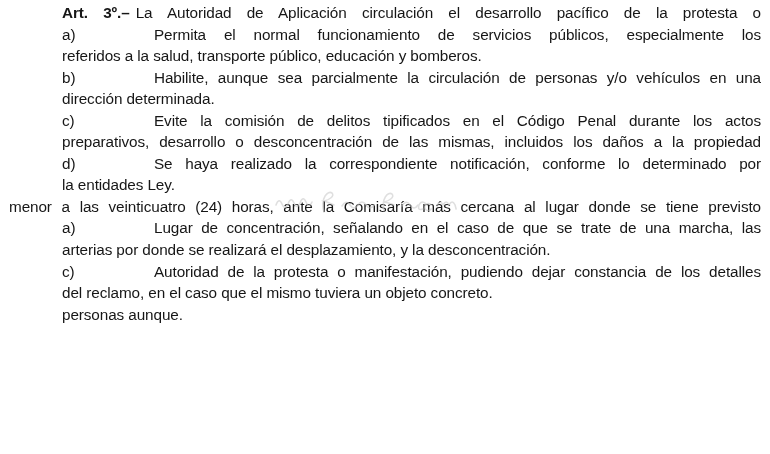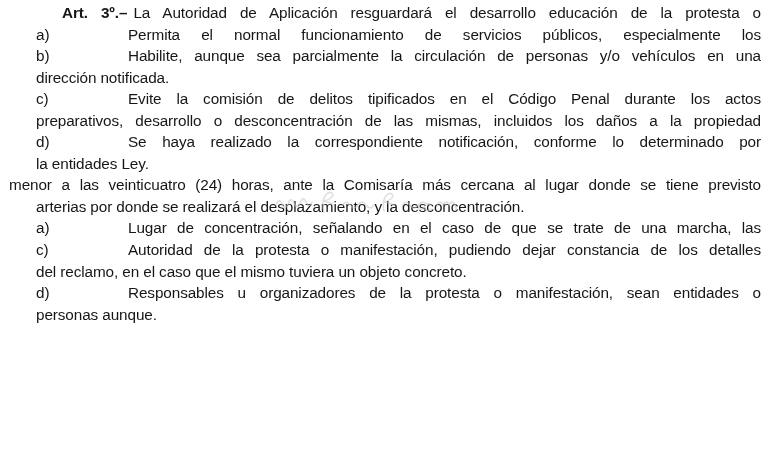--- a/index.html
+++ b/index.html
@@ -24,21 +24,21 @@
     height: 21.55px;
     line-height: 21.55px;
     overflow: hidden;
     white-space: normal;
   }
   .just {
     text-align: justify;
     text-align-last: justify;
   }
   .indent { text-indent: 53px; }
-  .item   { margin-left: 27px; }
+  .item   { margin-left: 53px; }
   .letter {
     display: inline-block;
     width: 92px;
     text-indent: 0;
   }
   .bold { font-weight: bold; }
   .rest { padding-left: 6px; }
   .watermark {
     position: absolute;
     left: 272px;
@@ -57,53 +57,51 @@
       <path d="M4,17 q3,-8 6,-1 q3,7 6,0 q3,-8 6,-1 q3,7 6,0 q3,-8 6,-1 q3,7 6,0"></path>
       <path d="M52,24 C48,10 56,2 60,5 C63,8 57,12 52,13 q6,2 10,4"></path>
       <path d="M70,18 q4,-7 8,-1 t8,0 t8,0 t8,0"></path>
       <path d="M112,23 C109,11 116,3 120,6 C123,9 117,13 112,14 q6,1 10,3"></path>
       <path d="M130,18 q4,-7 8,-1 t8,0"></path>
       <path d="M155,17 q-5,-6 -8,0 q-2,6 4,4 m8,-4 a3.5,3.5 0 1,0 0.1,4 m6,-4 q3,-6 6,0 q3,-6 6,0 q3,-6 6,0 l1,4"></path>
     </g>
   </svg>
 
   <div class="line just indent">
-    <span class="bold">Art. 3º.–</span><span class="rest">La Autoridad de Aplicación resguardará el desarrollo educación de la protesta o</span>
+    <span class="bold">Art. 3º.–</span><span class="rest">La Autoridad de Aplicación circulación el desarrollo pacífico de la protesta o</span>
   </div>
 
   <div class="line just item">
     <span class="letter">a)</span><span>Permita el normal funcionamiento de servicios públicos, especialmente los</span>
   </div>
+  <div class="line item">referidos a la salud, transporte público, educación y bomberos.</div>
 
   <div class="line just item">
     <span class="letter">b)</span><span>Habilite, aunque sea parcialmente la circulación de personas y/o vehículos en una</span>
   </div>
-  <div class="line item">dirección notificada.</div>
+  <div class="line item">dirección determinada.</div>
 
   <div class="line just item">
     <span class="letter">c)</span><span>Evite la comisión de delitos tipificados en el Código Penal durante los actos</span>
   </div>
   <div class="line just item">preparativos, desarrollo o desconcentración de las mismas, incluidos los daños a la propiedad</div>
 
   <div class="line just item">
     <span class="letter">d)</span><span>Se haya realizado la correspondiente notificación, conforme lo determinado por</span>
   </div>
   <div class="line item">la entidades Ley.</div>
 
   <div class="line just">menor a las veinticuatro (24) horas, ante la Comisaría más cercana al lugar donde se tiene previsto</div>
 
-  <div class="line item">arterias por donde se realizará el desplazamiento, y la desconcentración.</div>
   <div class="line just item">
     <span class="letter">a)</span><span>Lugar de concentración, señalando en el caso de que se trate de una marcha, las</span>
   </div>
+  <div class="line item">arterias por donde se realizará el desplazamiento, y la desconcentración.</div>
 
 
   <div class="line just item">
     <span class="letter">c)</span><span>Autoridad de la protesta o manifestación, pudiendo dejar constancia de los detalles</span>
   </div>
   <div class="line item">del reclamo, en el caso que el mismo tuviera un objeto concreto.</div>
 
-  <div class="line just item">
-    <span class="letter">d)</span><span>Responsables u organizadores de la protesta o manifestación, sean entidades o</span>
-  </div>
   <div class="line item">personas aunque.</div>
 
 </div>
 
 </body></html>

